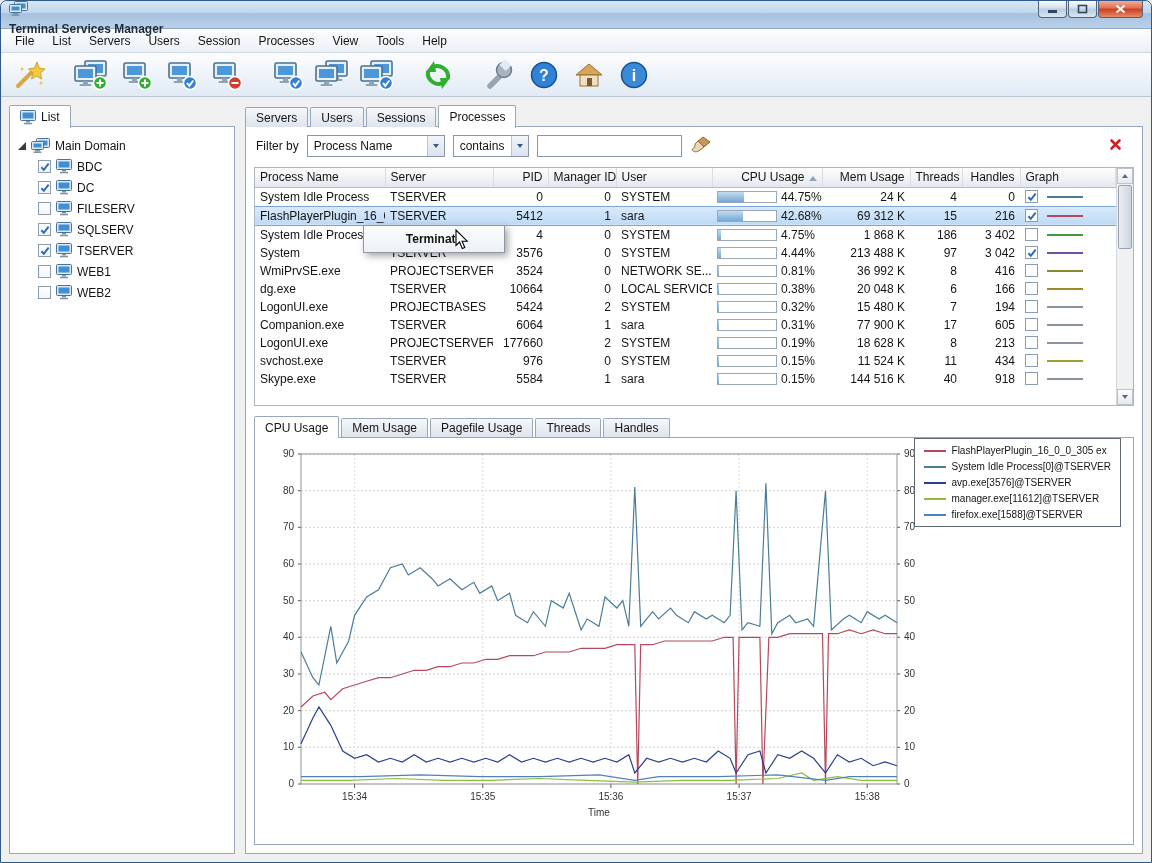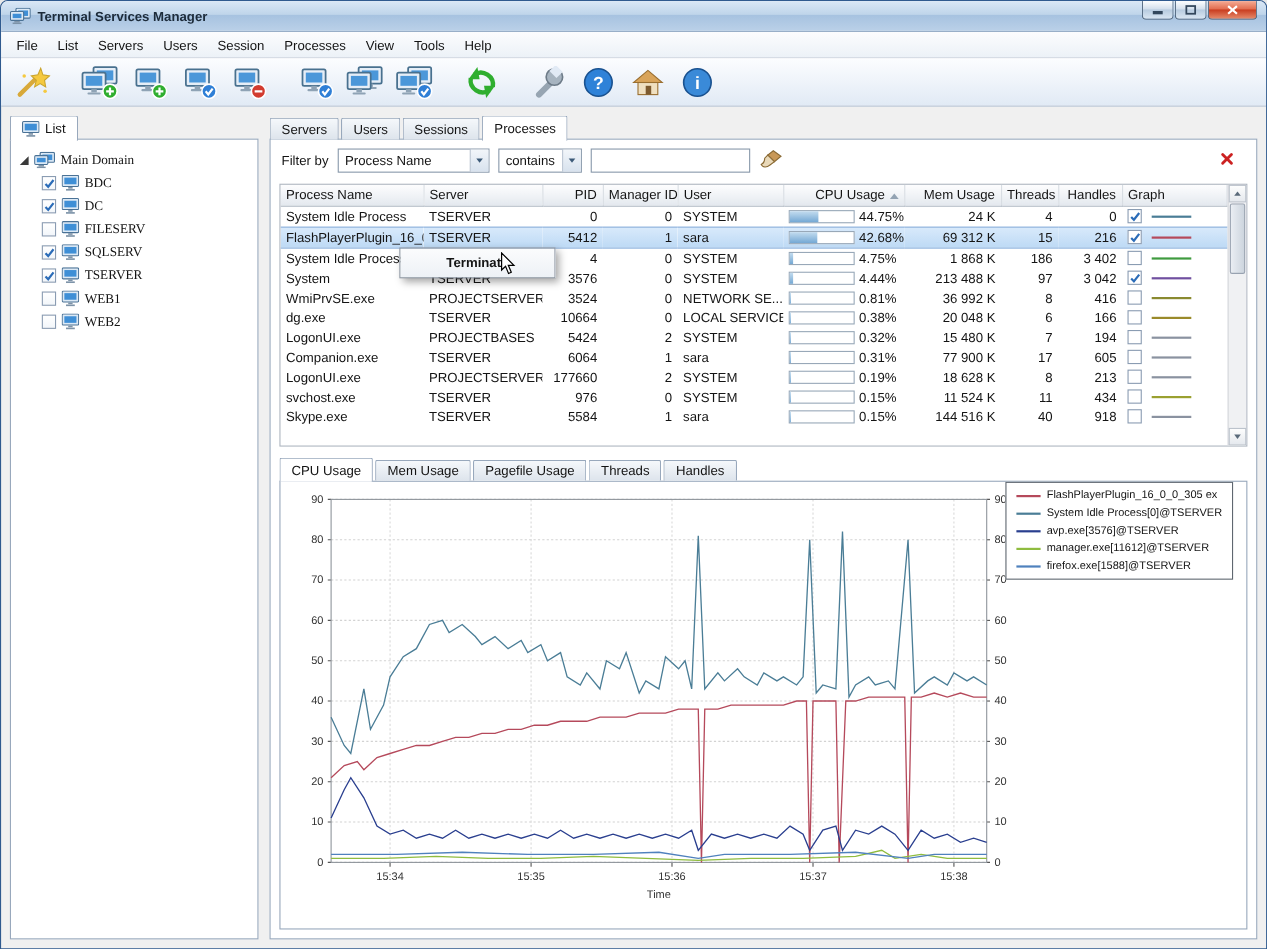--- a/index.html
+++ b/index.html
@@ -2,23 +2,23 @@
 <html><head>
 <meta charset="utf-8">
 <style>
   * { margin:0; padding:0; box-sizing:border-box; }
   html,body { width:1152px; height:863px; font-family:"Liberation Sans","DejaVu Sans",sans-serif; font-size:12px; color:#141414; background:#e8e8e8; }
 
   .window { position:relative; width:1152px; height:863px; background:#f0f0f0;
             border:1px solid #2f5a8f; border-radius:7px 7px 0 0; overflow:hidden; }
 
   
-  .titlebar { height:28px; display:flex; align-items:center; padding:0 8px; gap:6px;
+  .titlebar { height:28px; display:flex; padding:0 8px; gap:6px;
     background:linear-gradient(#d9e7f6 0%, #bfd5ea 45%, #a6c2e0 46%, #bad0e8 100%);
-    border-bottom:1px solid #8fa8c4; border-radius:6px 6px 0 0; position:relative; }
+    border-bottom:1px solid #8fa8c4; border-radius:6px 6px 0 0; position:relative;flex-direction:column; }
   .title-text { font-weight:bold; color:#1c2b3a; }
   .win-buttons { position:absolute; right:8px; top:0; display:flex; }
   .win-btn { height:17px; width:29px; display:flex; align-items:center; justify-content:center;
     border:1px solid #50657c; border-top:none; border-radius:0 0 4px 4px; margin-left:1px;
     background:linear-gradient(#fdfeff,#d3dfec 45%,#b7cbdf 50%,#dae6f2); }
   .win-btn.close { width:45px; background:linear-gradient(#f5ab94,#e26d50 45%,#c93d20 50%,#e68b6b); }
 
   
   .menubar { height:24px; display:flex; align-items:center; padding:0 6px; gap:2px;
     background:linear-gradient(#fcfdfe,#ecf1f7); border-bottom:1px solid #d0d8e2; }
@@ -41,21 +41,21 @@
     background:linear-gradient(#f5f8fb,#dde4ec); border:1px solid #98a8bc; border-bottom:none;
     border-radius:2px 2px 0 0; margin-right:2px; white-space:nowrap; }
   .tab.active { height:23px; margin-top:0; background:#fff; position:relative; z-index:3; }
 
   .panel-body { height:100%; border:1px solid #98a8bc; background:#fff; position:relative; z-index:1; }
   .tree { padding:8px 4px; overflow:hidden; }
 
   .tree-row { display:flex; align-items:center; height:21px; gap:5px; padding-left:4px; }
   .tree-row.child { padding-left:24px; }
   .expander { width:0; height:0; border-bottom:8px solid #3a3a3a; border-left:8px solid transparent; }
-  .tree-label { white-space:nowrap;font-family:Liberation Serif, serif; }
+  .tree-label { white-space:nowrap; }
   .cb { width:13px; height:13px; border:1px solid #8a9cb2; background:linear-gradient(#fff,#f2f6fa);
         display:inline-flex; align-items:center; justify-content:center; flex:none; }
   .mon { display:inline-flex; align-items:center; }
 
   
   .main-body { display:flex; flex-direction:column; }
   .filter-row { height:38px; display:flex; align-items:center; gap:8px; padding:0 10px; flex:none; }
   .dropdown { height:22px; border:1px solid #8898aa; background:#fff; display:flex; align-items:center; }
   .dd-text { padding:0 6px; flex:1; white-space:nowrap; overflow:hidden; }
   .dd-btn { width:17px; height:100%; display:flex; align-items:center; justify-content:center;

